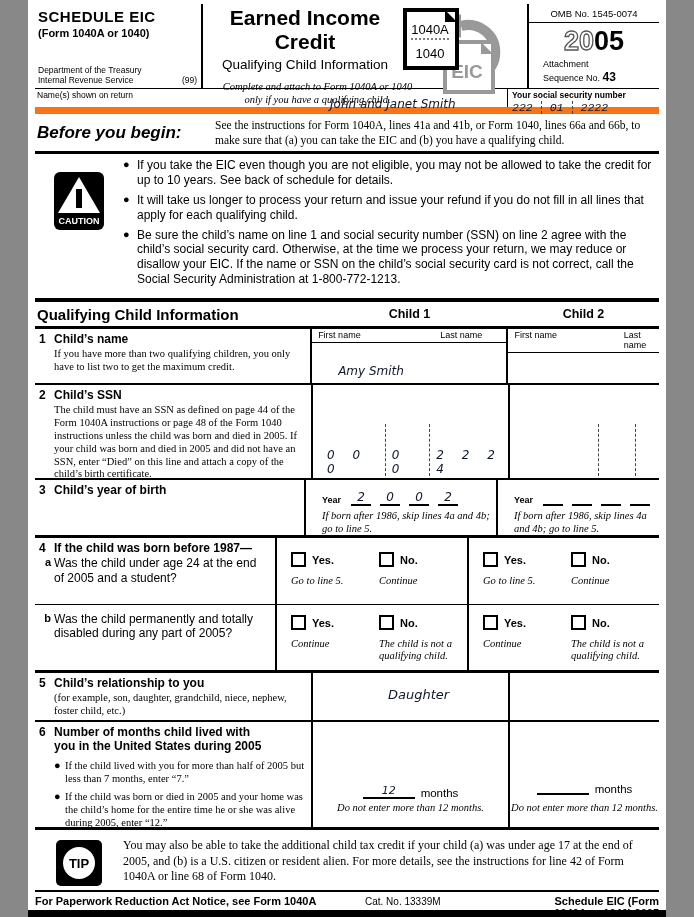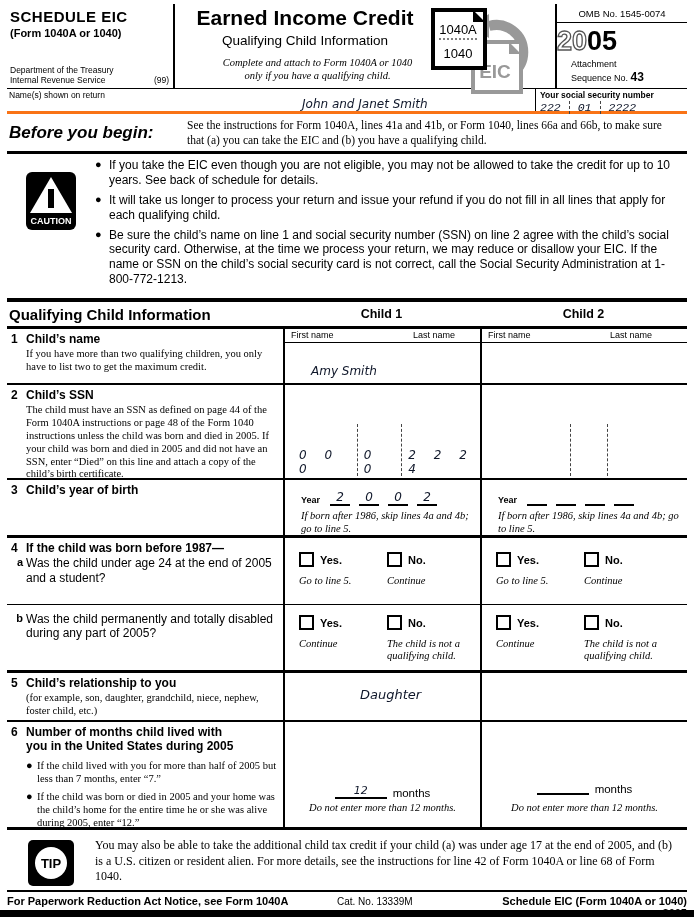--- a/index.html
+++ b/index.html
@@ -1,42 +1,42 @@
 <!DOCTYPE html>
 <html><head>
 <meta charset="utf-8">
 <style>
   * { margin:0; padding:0; box-sizing:border-box; }
   body { background:#888; font-family:"Liberation Sans", sans-serif; }
-  .page { position:relative; width:694px; height:917px; background:#fff; color:#000;
+  .page { position:relative; width:638px; height:917px; background:#fff; color:#000;
           margin:0 auto; overflow:hidden; }
   .content { margin:0 7px; }
 
   
   .hdr { display:flex; height:88px; padding-top:4px; }
   .hdr-left { width:168px; padding:4px 4px 0 3px; border-right:2px solid #000; display:flex; flex-direction:column; }
   .sched-title { font-size:15px; font-weight:bold; letter-spacing:.5px; }
   .form-sub { font-size:11px; font-weight:bold; margin-top:2px; }
   .agency { margin-top:auto; font-size:8.5px; line-height:1.15; padding-bottom:2px; }
   .agency .code { float:right; }
   .hdr-center { flex:1; position:relative; text-align:center; padding-top:2px; }
   .main-title { font-size:21px; font-weight:bold; margin-right:120px; }
   .main-sub { font-size:13.5px; margin-top:3px; margin-right:120px; }
   .attach-note { font-family:"Liberation Serif", serif; font-style:italic; font-size:10.5px;
                  margin-top:8px; margin-right:95px; line-height:1.25; }
   .eic-art { position:absolute; right:-4px; top:2px; }
   .hdr-right { width:132px; border-left:2px solid #000; display:flex; flex-direction:column; }
   .omb { font-size:9.5px; text-align:center; padding:4px 0 3px; border-bottom:1px solid #000; }
-  .year { text-align:left; font-size:27px; font-weight:bold; line-height:1; padding-top:5px; }
+  .year { text-align:center; font-size:27px; font-weight:bold; line-height:1; padding-top:5px; }
   .year .outline { color:#fff; -webkit-text-stroke:1.3px #555; font-weight:bold; }
   .attach-seq { font-size:9px; padding:4px 0 0 14px; line-height:1.2; }
   .attach-seq b { font-size:12px; }
 
   
-  .name-row { display:flex; height:26px; border-top:1px solid #000; border-bottom:3px solid #f97316; }
+  .name-row { display:flex; height:26px; border-top:1px solid #000; border-bottom:7px solid #f97316; }
   .name-cell { flex:1; position:relative; padding:1px 0 0 2px; }
   .tiny-label { font-size:8.5px; }
   .hand { font-family:"DejaVu Sans", sans-serif; font-style:italic; color:#0f172a; }
   .name-val { position:absolute; left:295px; top:8px; font-size:12px; }
   .ssn-cell { width:152px; border-left:1px solid #000; padding:1px 2px 0 4px; }
   .ssn-label { font-size:8.5px; font-weight:bold; }
   .ssn-val { display:flex; align-items:center; font-size:11.5px; margin-top:1px;font-family:Liberation Mono, monospace; }
   .ssn-val .dash-sep { border-left:1px dashed #444; height:13px; margin:0 8px; }
 
   

